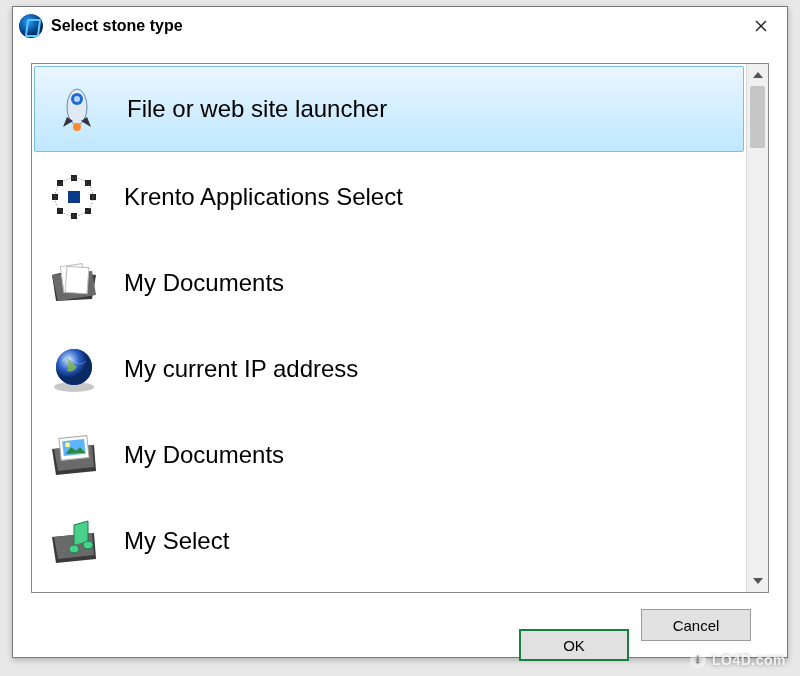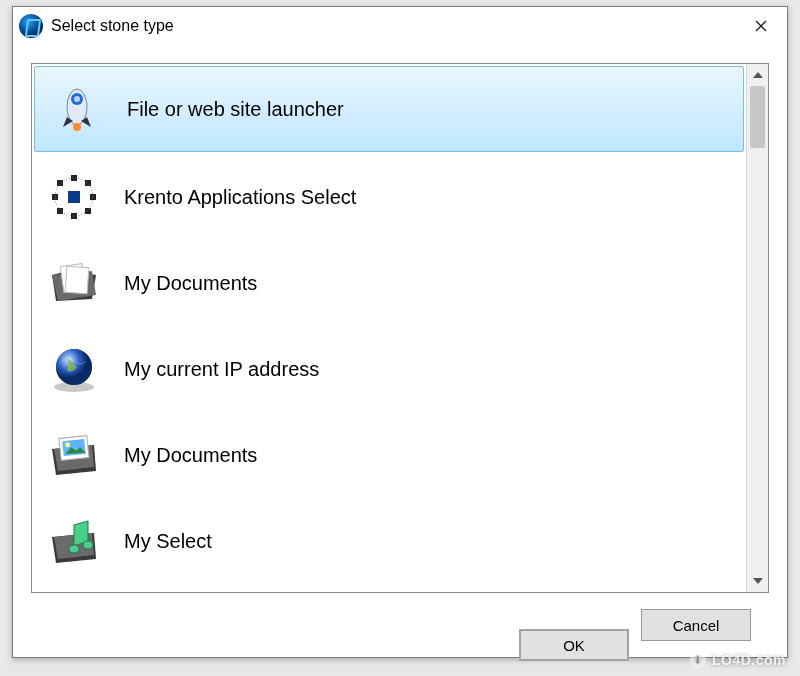--- a/index.html
+++ b/index.html
@@ -26,20 +26,21 @@
     box-shadow: 0 2px 6px rgba(0,0,0,0.25);
     display: flex;
     flex-direction: column;
   }
   .titlebar {
     height: 38px;
     display: flex;
     align-items: center;
     padding: 0 0 0 6px;
     border-bottom: 0;
+    font-weight: bold;
   }
   .app-icon {
     width: 24px; height: 24px;
     border-radius: 50%;
     background: radial-gradient(circle at 38% 32%, #2aa0ff 0%, #003a7a 55%, #000 100%);
     position: relative;
     margin-right: 8px;
     flex: 0 0 auto;
   }
   .app-icon::after{
@@ -86,21 +87,21 @@
     border: 1px solid #7abde8;
     border-radius: 2px;
     margin: 2px;
   }
   .item .icon-slot {
     width: 56px; height: 56px;
     display: flex; align-items: center; justify-content: center;
     margin-right: 22px;
   }
   .item .label {
-    font-size: 20px;
+    font-size: 24px;
     color: #000;
   }
   .scrollbar {
     width: 22px;
     background: #f0f0f0;
     border-left: 1px solid #d8d8d8;
     display: flex;
     flex-direction: column;
     align-items: center;
   }
@@ -127,21 +128,21 @@
   .btn {
     min-width: 110px;
     height: 32px;
     background: #e1e1e1;
     border: 1px solid #9a9a9a;
     font-size: 15px;
     display: flex; align-items: center; justify-content: center;
     cursor: default;
   }
   .btn.primary {
-    border: 2px solid #a3a3a3;
+    border: 2px solid #15803d;
     background: #e1e1e1;
     margin-top: 40px;
   }
   .watermark {
     position: absolute;
     right: 14px;
     bottom: 8px;
     font-size: 14px;
     font-weight: 600;
     color: rgba(255,255,255,0.8);

